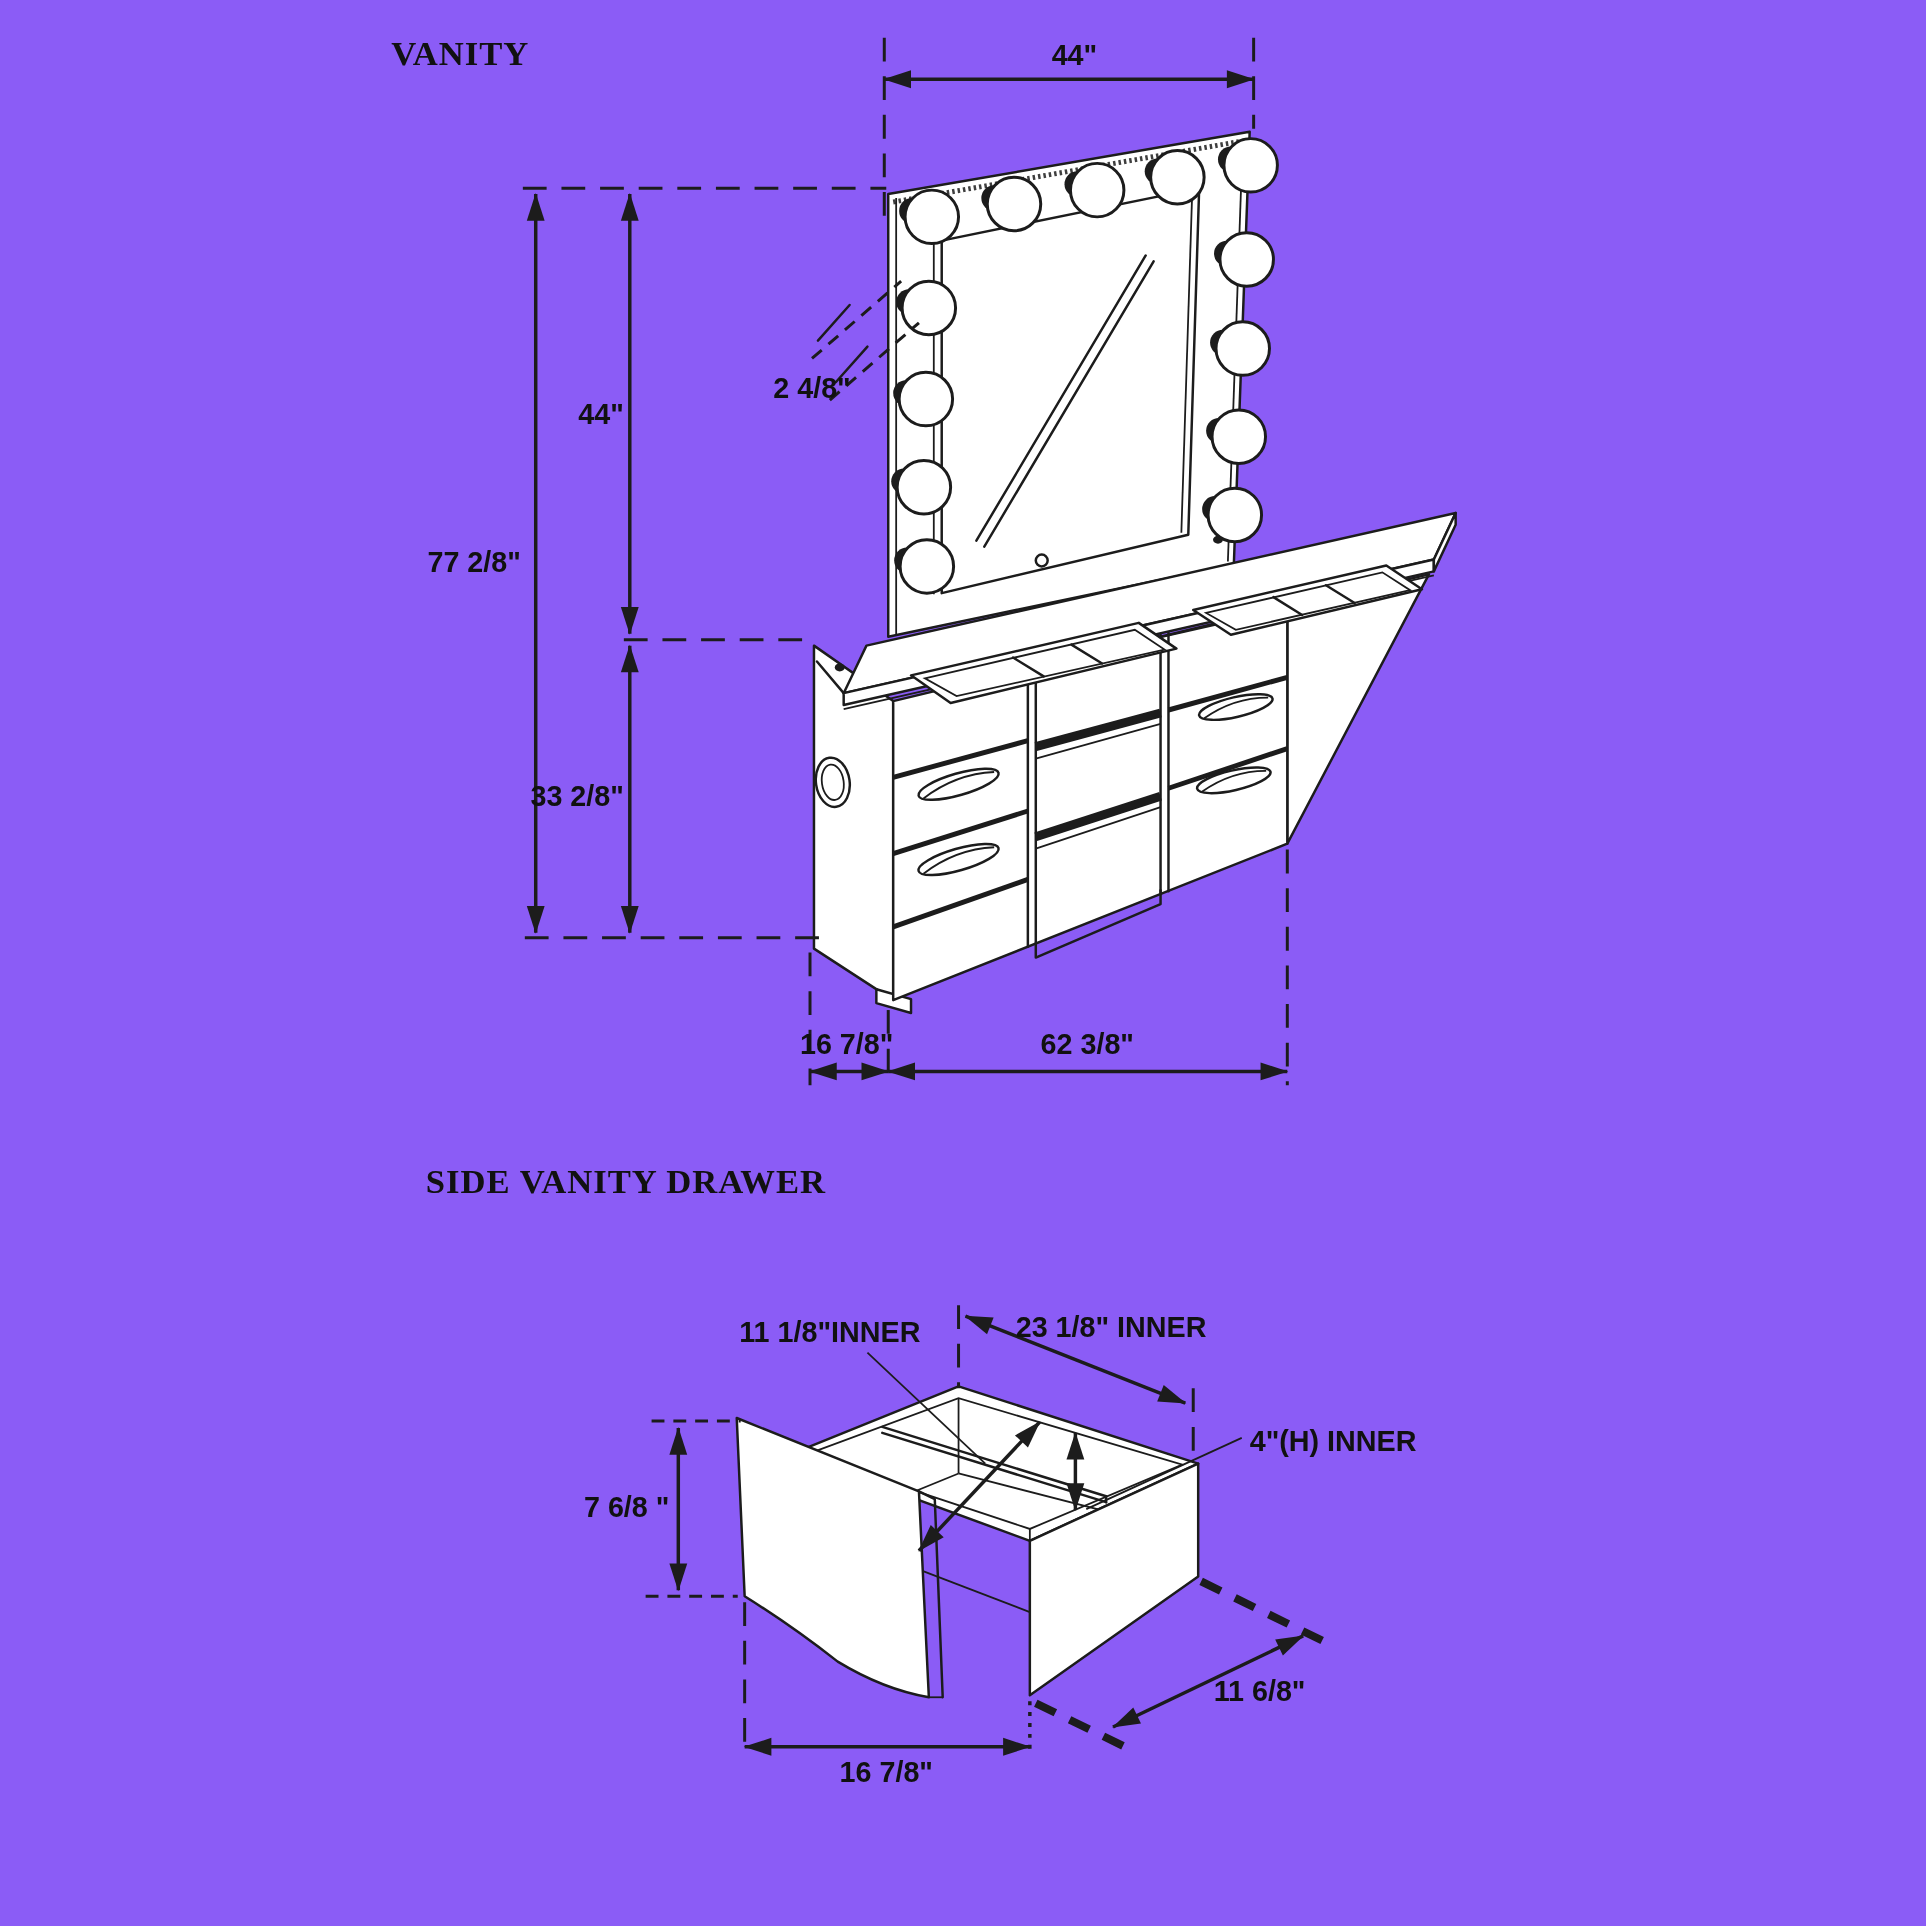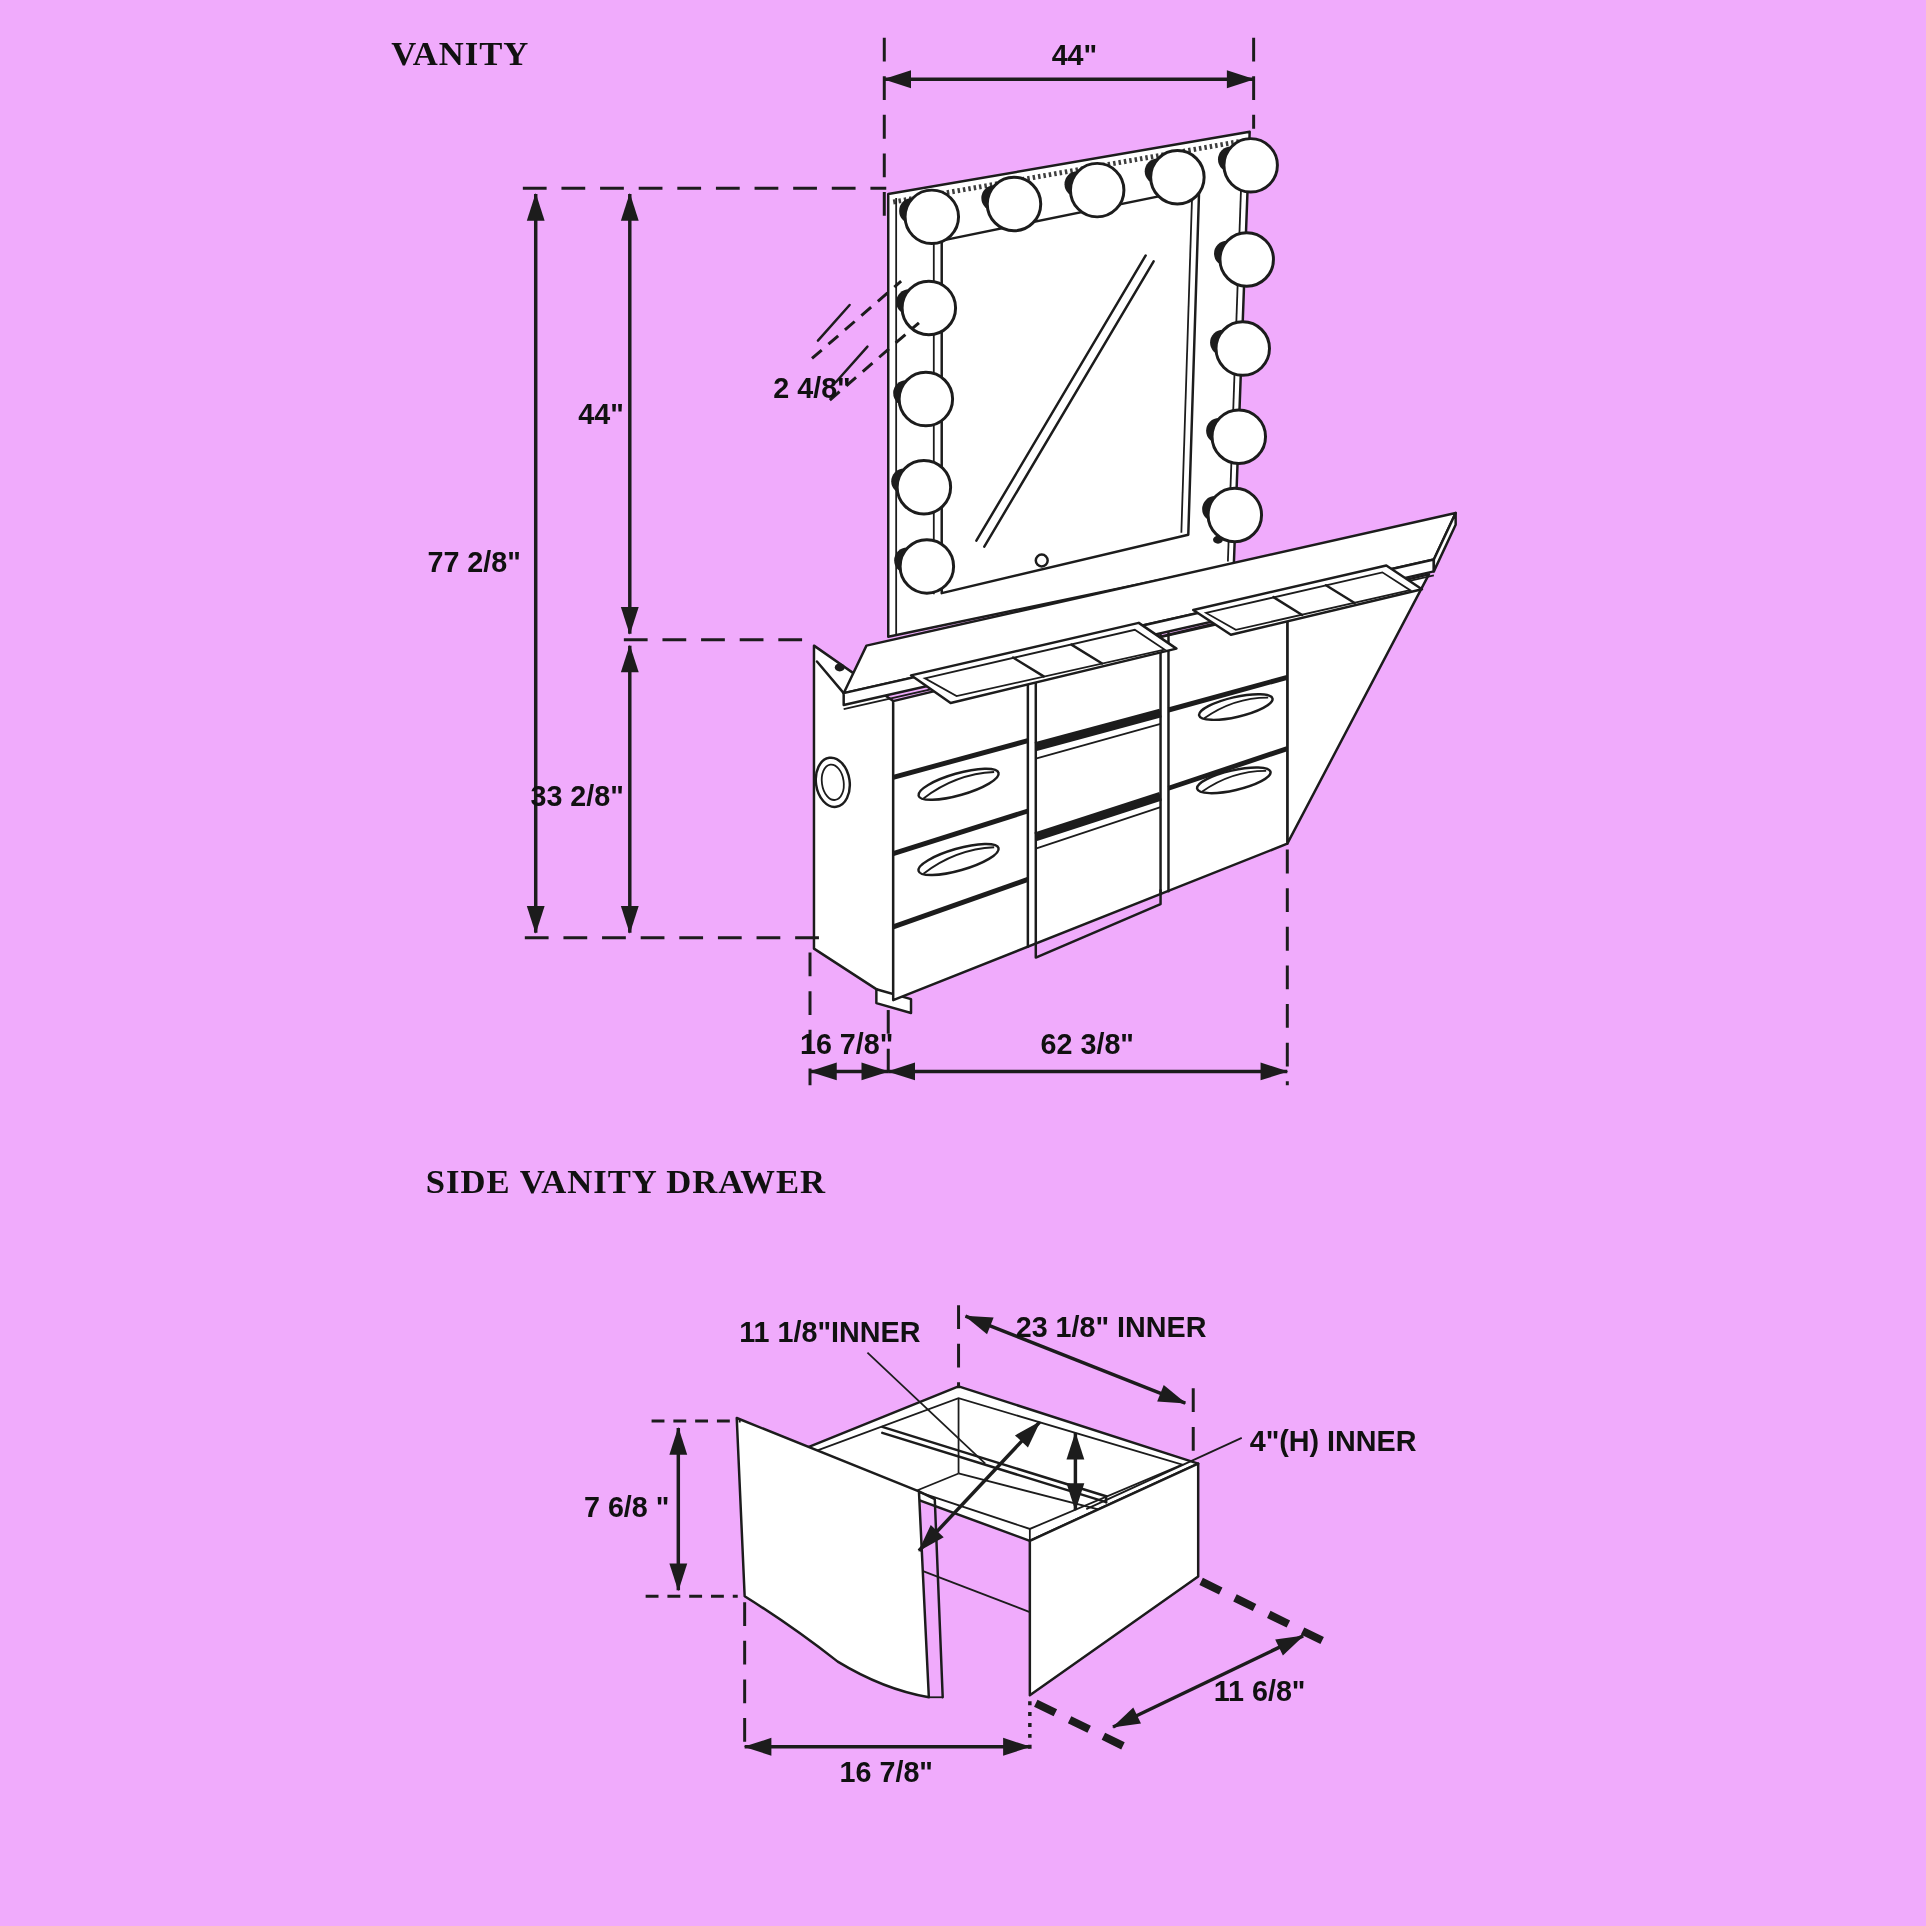--- a/index.html
+++ b/index.html
@@ -1,16 +1,16 @@
 <!DOCTYPE html>
 <html><head>
 <meta charset="utf-8">
 <style>
   html,body { margin:0; padding:0; background:#ffffff; }
-  .page { width:1927px; height:1927px; background:#f0abfc; position:relative; overflow:hidden; }
+  .page { width:1927px; height:1927px; background:#8b5cf6; position:relative; overflow:hidden; }
   svg { display:block; }
   .ln   { fill:none; stroke:#1c1c1c; stroke-width:2.5; stroke-linecap:round; stroke-linejoin:round; }
   .thin { fill:none; stroke:#1c1c1c; stroke-width:1.8; }
   .face { fill:#ffffff; stroke:#1c1c1c; stroke-width:2.5; stroke-linejoin:round; }
   .thick{ fill:none; stroke:#1c1c1c; stroke-width:5; }
   .band { fill:none; stroke:#1c1c1c; stroke-width:9; }
   .dim  { fill:none; stroke:#1c1c1c; stroke-width:3.5; }
   .dash { fill:none; stroke:#1c1c1c; stroke-width:3; stroke-dasharray:24 15; }
   .dashsm { fill:none; stroke:#1c1c1c; stroke-width:3; stroke-dasharray:13 9; }
   .dot  { fill:none; stroke:#1c1c1c; stroke-width:3.5; stroke-dasharray:4 7; }

